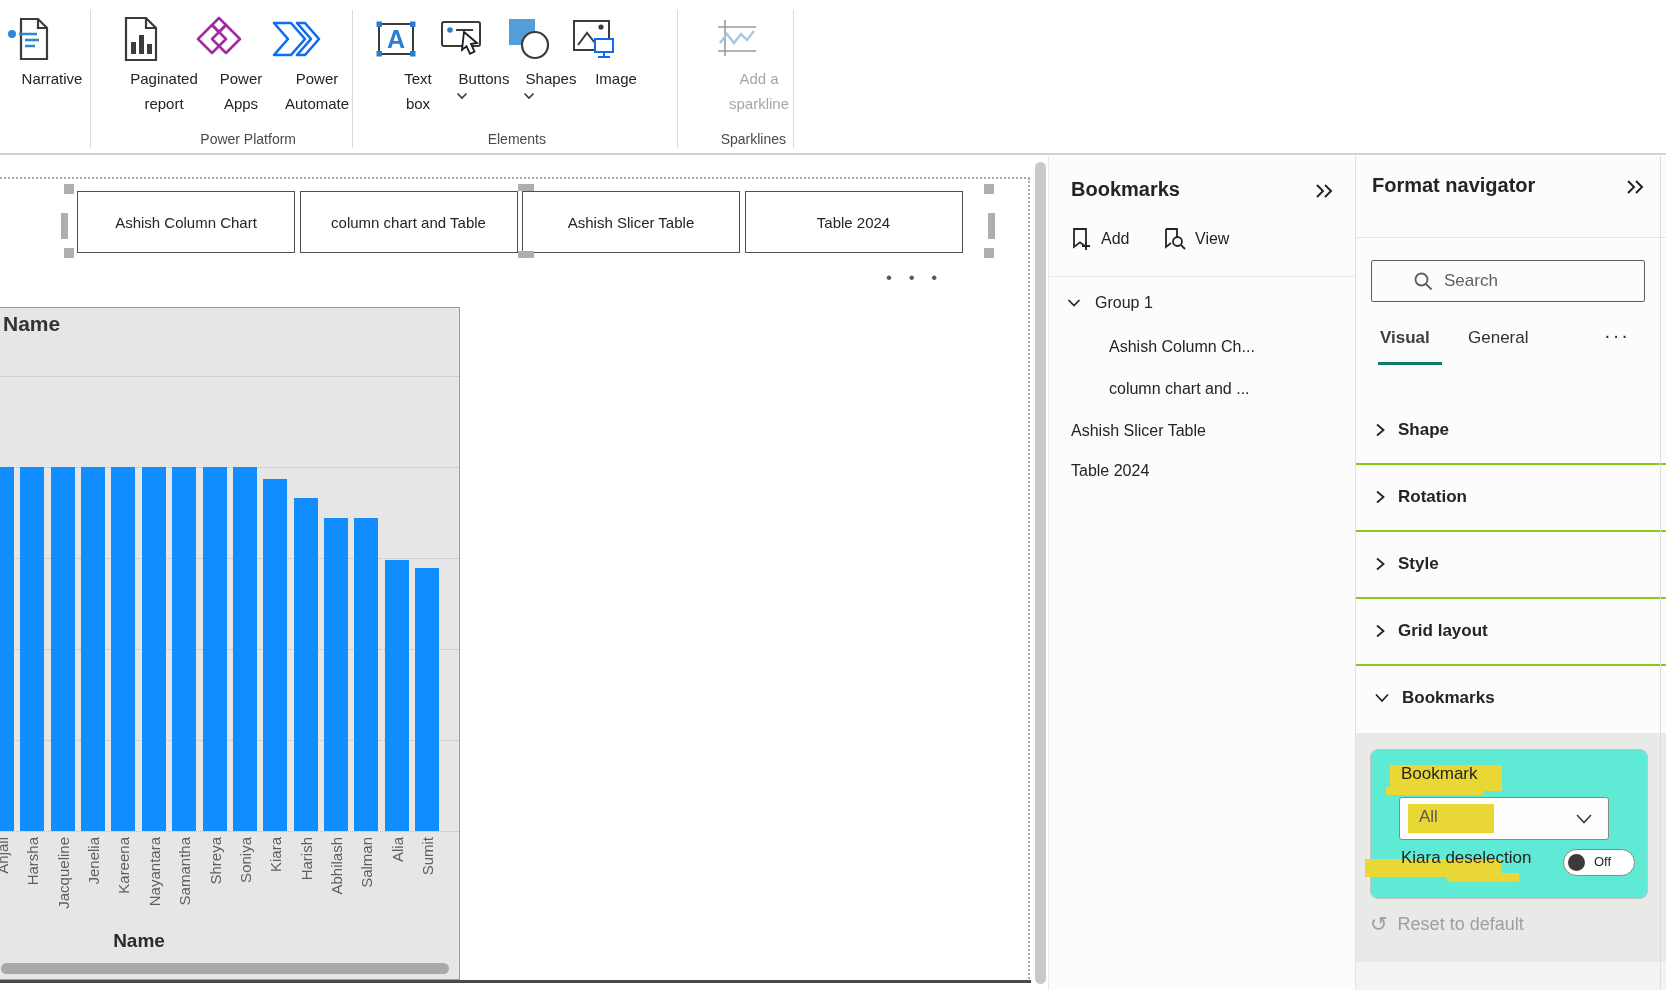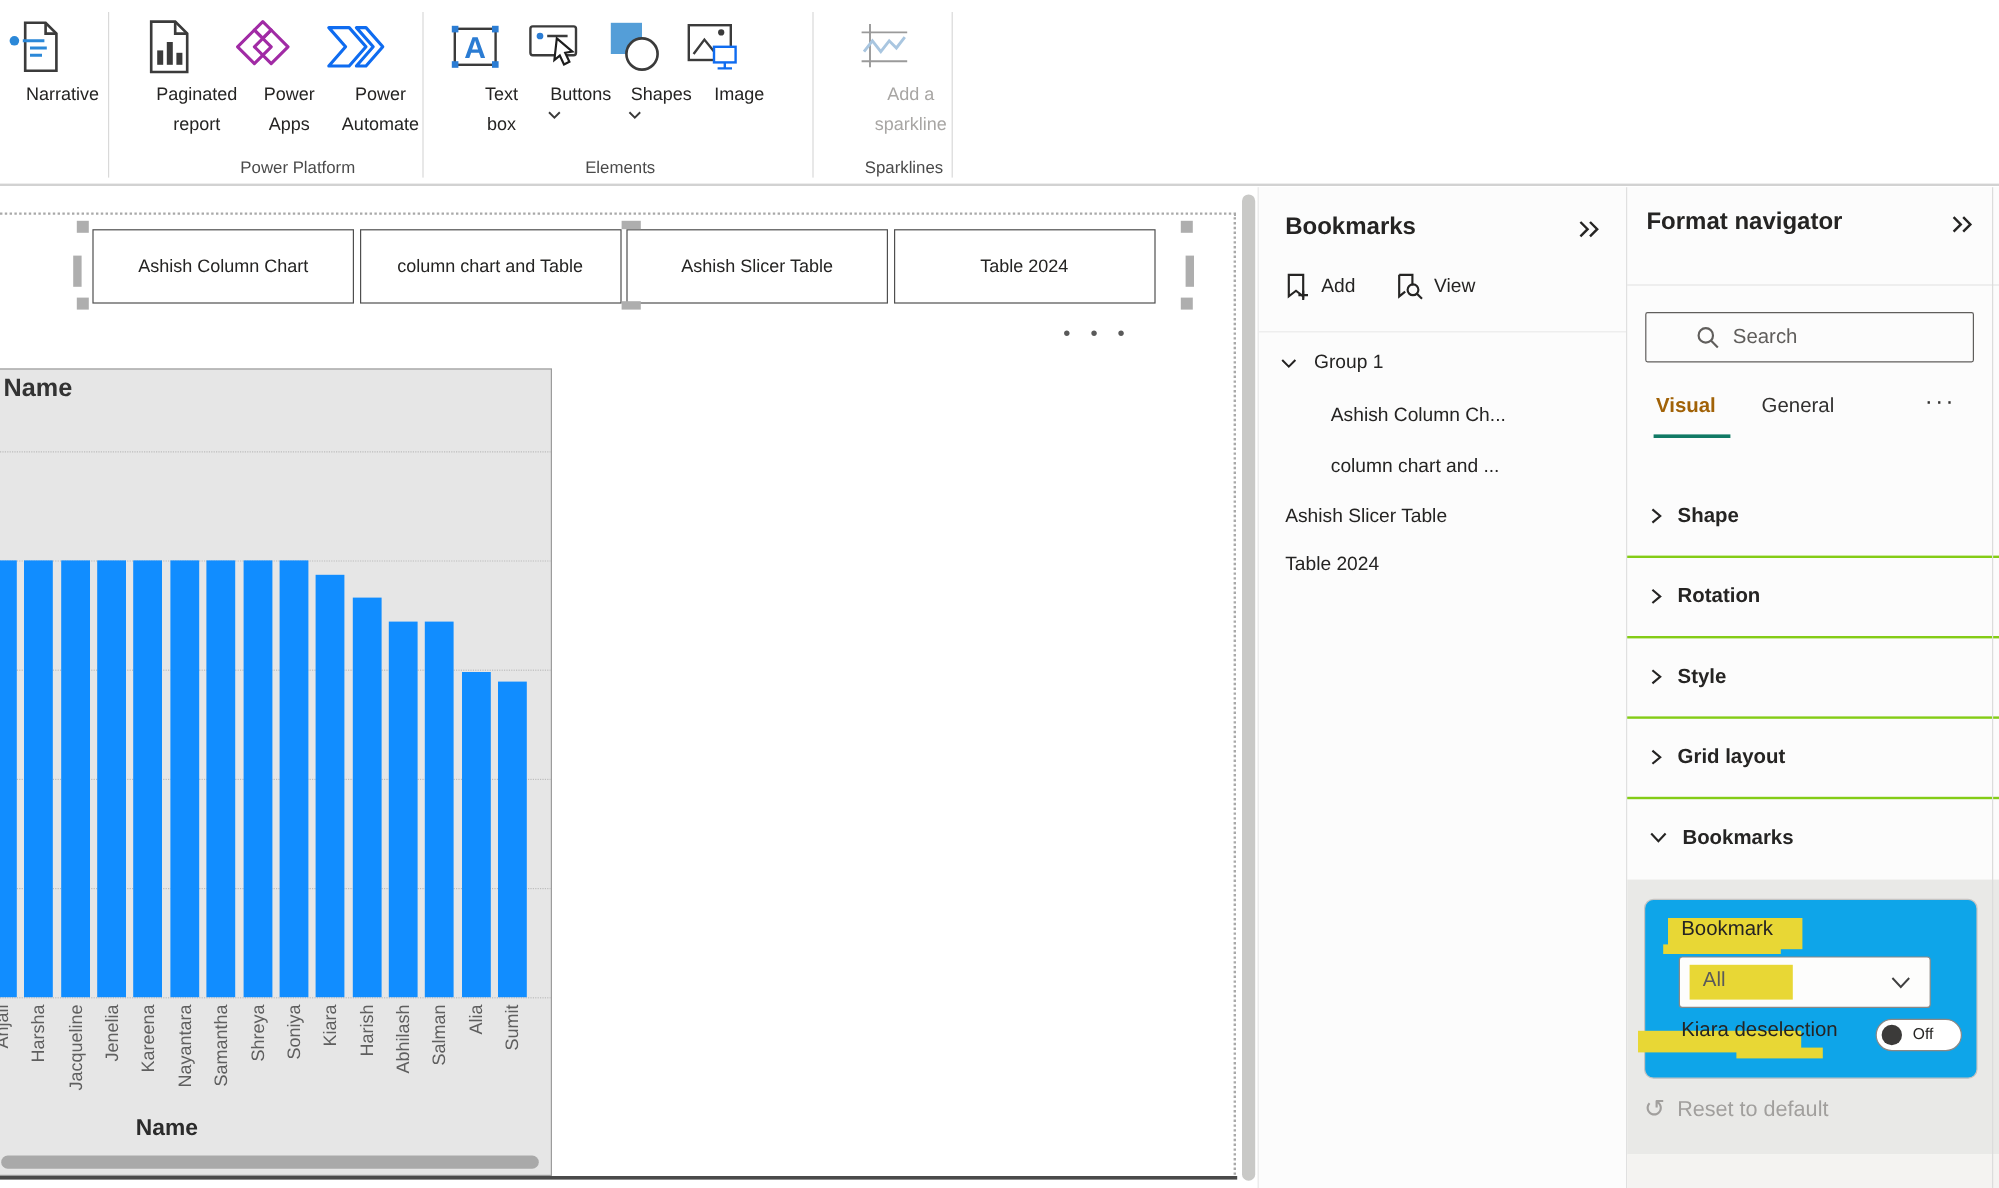--- a/index.html
+++ b/index.html
@@ -38,21 +38,21 @@
   .ptitle{position:absolute;font-size:20px;font-weight:600;color:#252423;}
   .prow{position:absolute;font-size:16px;color:#252423;cursor:pointer;white-space:nowrap;}
   .tool{position:absolute;display:flex;align-items:center;gap:8px;font-size:16px;cursor:pointer;}
   .divider{position:absolute;left:0;right:0;height:1px;background:#eaeaea;}
   .fsection{position:absolute;left:0;width:100%;height:67px;border-bottom:2px solid #84cc16;
             display:flex;align-items:center;cursor:pointer;}
   .fsection .chev{margin-left:18px;margin-right:12px;display:flex;}
   .fsection .flab{font-size:17px;font-weight:600;color:#252423;}
   .tab{position:absolute;font-size:17px;cursor:pointer;}
   .hl{position:absolute;background:#E8D735;}
-  #bm-card{position:absolute;left:14px;top:593px;width:276px;height:148px;background:#0ea5e9;
+  #bm-card{position:absolute;left:14px;top:593px;width:276px;height:148px;background:#5eead4;
            border:1px solid #c6c4c2;border-radius:8px;}
   #bm-select{position:absolute;left:28px;top:47px;width:210px;height:43px;background:#fdfdfc;
              border:1px solid #8a8886;border-radius:3px;cursor:pointer;box-sizing:border-box;}
   #toggle{position:absolute;left:192px;top:99px;width:72px;height:27px;border:1px solid #8a8886;
           border-radius:14px;background:#fff;cursor:pointer;box-sizing:border-box;}
   #toggle .knob{position:absolute;left:4px;top:3.5px;width:17px;height:17px;border-radius:50%;background:#3b3a39;}
   #toggle .tlab{position:absolute;left:30px;top:4px;font-size:13px;color:#252423;}
   .greyed{color:#a19f9d;}
 </style>
 </head>
@@ -304,21 +304,21 @@
     <div class="divider" style="top:81px;background:#e4e4e4;"></div>
 
     <div class="abs" style="left:15px;top:104px;width:274px;height:42px;border:1px solid #605e5c;border-radius:2px;display:flex;align-items:center;box-sizing:border-box;padding-left:28px;">
       <svg style="margin-left:12px;" width="22" height="22" viewBox="0 0 22 22" fill="none" stroke="#605e5c" stroke-width="1.8">
         <circle cx="9.5" cy="9.5" r="6"></circle>
           <path d="M14 14 L19.5 19.5"></path>
       </svg>
       <span style="margin-left:10px;font-size:17px;color:#605e5c;">Search</span>
     </div>
 
-    <div class="tab" style="left:24px;top:172px;font-weight:600;color:#a16207;">Visual</div>
+    <div class="tab" style="left:24px;top:172px;font-weight:600;color:#404040;">Visual</div>
     <div class="abs" style="left:22px;top:206px;width:64px;height:3px;background:#117A65;"></div>
     <div class="tab" style="left:112px;top:172px;color:#323130;">General</div>
     <div class="tab" style="left:248px;top:168px;font-size:20px;letter-spacing:2px;color:#323130;">···</div>
 
     <div class="fsection" style="top:240px;">
       <span class="chev">
           <svg width="12" height="16" viewBox="0 0 12 16" fill="none">
             <path d="M3 2.5 L9.5 8 L3 13.5" stroke="#252423" stroke-width="1.8"></path>
           </svg>
         </span>

